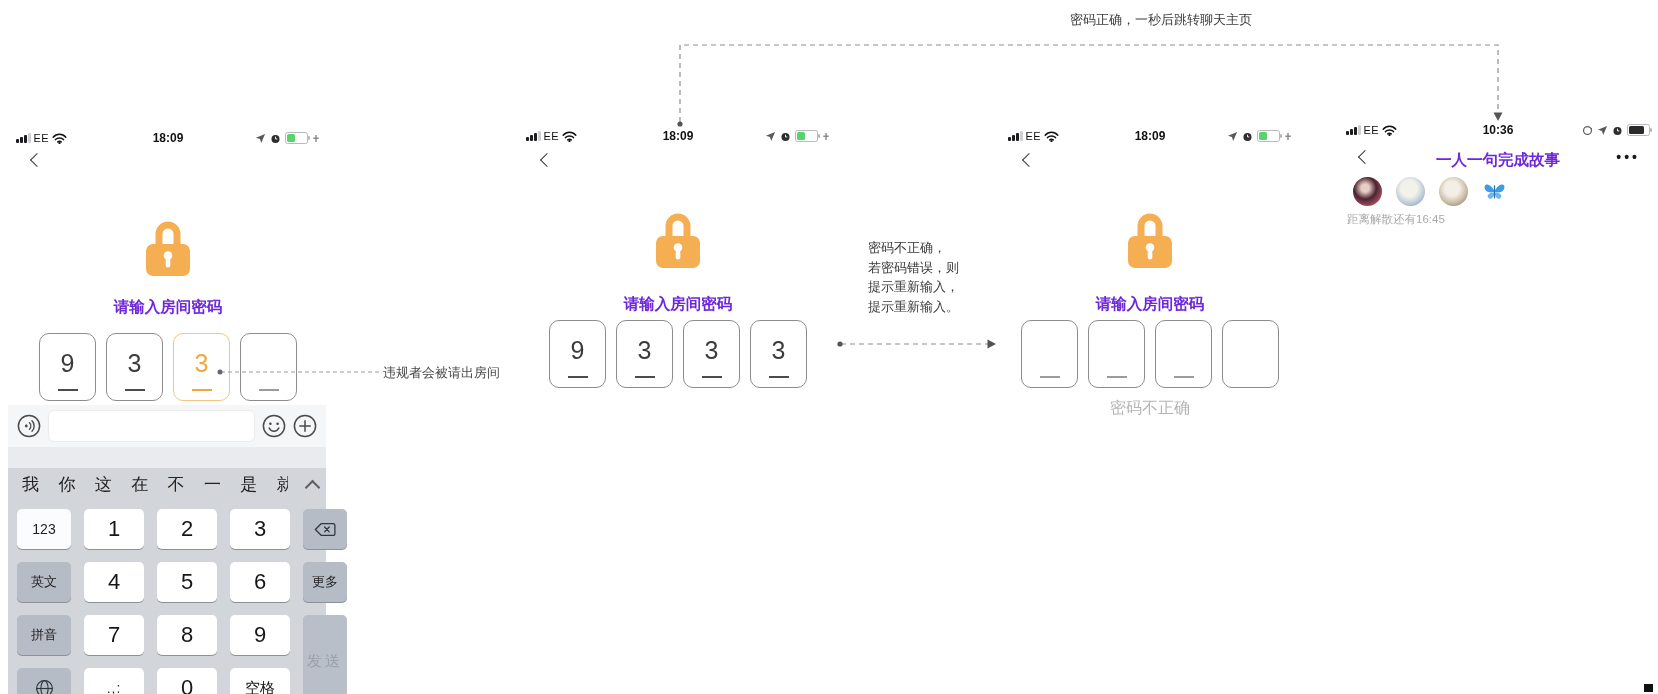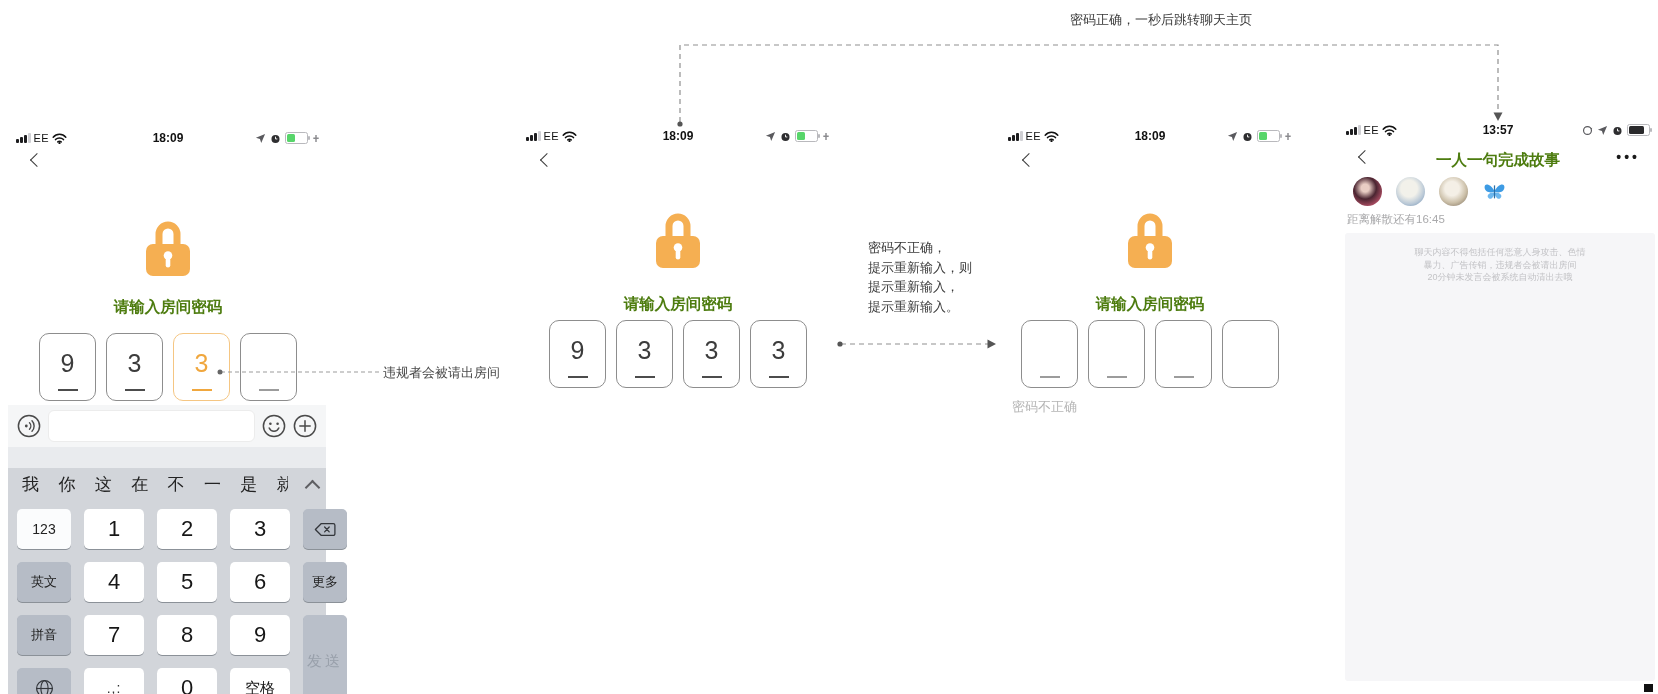--- a/index.html
+++ b/index.html
@@ -33,37 +33,37 @@
   .batt.dark i{background:#2a2a2c;width:72%;}
 
   
   .back{position:absolute;left:22px;top:155px;width:11px;height:11px;}
   .back::before{content:"";position:absolute;left:2px;top:0;width:9px;height:9px;
         border-left:1.8px solid #3a3a3a;border-bottom:1.8px solid #3a3a3a;
         transform:rotate(45deg);}
   .lock{position:absolute;left:50%;transform:translateX(-50%);top:209px;}
   #p1 .lock{top:217px;}
   .ptitle{position:absolute;top:294px;left:0;width:100%;text-align:center;
-          font-size:15.5px;font-weight:700;color:#4d7c0f;}
+          font-size:15.5px;font-weight:700;color:#6d28d9;}
   #p1 .ptitle{top:297px;}
   .boxes{position:absolute;top:320px;left:50%;transform:translateX(-50%);
          display:flex;gap:10px;}
   #p1 .boxes{top:333px;}
   .pbox{width:55px;height:66px;border:1.6px solid #8d8d8d;border-radius:10px;
         position:relative;display:flex;align-items:center;justify-content:center;
         background:#fff;}
   .pbox span{font-size:25px;color:#3c3c3c;padding-bottom:8px;}
   .uline{position:absolute;bottom:9px;left:50%;transform:translateX(-50%);
          width:20px;height:2px;background:#4c4c4c;}
   .pbox.gray-line .uline{background:#9c9c9c;}
   .pbox.active{border-color:#F5C683;}
   .pbox.active span{color:#F0A73E;}
   .pbox.active .uline{background:#F0A73E;}
-  .err{position:absolute;top:398px;left:12px;width:100%;
-       font-size:13px;color:#b5b5b5;}
+  .err{position:absolute;top:398px;left:0;width:100%;text-align:center;
+       font-size:16px;color:#b5b5b5;}
 
   
   .inputbar{position:absolute;top:405px;left:0;right:2px;height:42px;background:#f5f6f7;
             display:flex;align-items:center;gap:7px;padding:0 9px;box-sizing:border-box;}
   .field{flex:1;height:30px;background:#fff;border-radius:6px;border:1px solid #ececec;}
   .kb{position:absolute;top:447px;left:0;right:2px;bottom:0;background:#d2d5da;}
   .kb-gap{height:21px;background:#e9ebee;}
   .cands{display:flex;align-items:center;justify-content:space-between;
          height:33px;padding:0 8px 0 14px;font-size:17px;color:#232323;}
   .cand{cursor:default;}
@@ -370,21 +370,21 @@
           <i></i>
         </span>
       <span class="carrier">EE</span>
       <svg width="15" height="11" viewBox="0 0 15 11">
           <path d="M1.2 4.2 A8.4 8.4 0 0 1 13.8 4.2" stroke="#111" stroke-width="1.5" fill="none" stroke-linecap="round"></path>
           <path d="M3.5 6.6 A5.6 5.6 0 0 1 11.5 6.6" stroke="#111" stroke-width="1.5" fill="none" stroke-linecap="round"></path>
           <path d="M5.8 8.9 A2.6 2.6 0 0 1 9.2 8.9" stroke="#111" stroke-width="1.5" fill="none" stroke-linecap="round"></path>
           <circle cx="7.5" cy="10" r="1.1" fill="#111"></circle>
         </svg>
     </span>
-    <span class="s-time">13:57</span>
+    <span class="s-time">10:36</span>
     <span class="s-right">
       <svg width="11" height="11" viewBox="0 0 12 12">
           <circle cx="6" cy="6" r="4.3" stroke="#5a5a5e" stroke-width="1.3" fill="none"></circle>
           <path d="M9.5 3.5 l1.6 -0.4 -0.4 1.8 Z" fill="#5a5a5e"></path>
         </svg>
       <svg width="11" height="11" viewBox="0 0 12 12">
           <path d="M11 1 L1 5.2 L5.4 6.6 L6.8 11 Z" fill="#5a5a5e"></path>
         </svg>
       <svg width="11" height="11" viewBox="0 0 12 12">
           <circle cx="6" cy="6.5" r="4.4" fill="#2e2e30"></circle>
@@ -404,40 +404,33 @@
     <span class="av av3"></span>
     <svg width="25" height="21" viewBox="0 0 24 20">
       <path d="M12 10 C9 3 2 1 2.5 6.5 C3 10.5 8 12 12 10 Z" fill="#3d9be4"></path>
       <path d="M12 11 C7 10.5 3.5 14 6.5 16.5 C9 18.5 12 14.5 12 11 Z" fill="#6cb7ee"></path>
       <path d="M12 10 C15 3 22 1 21.5 6.5 C21 10.5 16 12 12 10 Z" fill="#3d9be4"></path>
       <path d="M12 11 C17 10.5 20.5 14 17.5 16.5 C15 18.5 12 14.5 12 11 Z" fill="#6cb7ee"></path>
       <path d="M12 4.5 V16" stroke="#2a6fa8" stroke-width="1.2" stroke-linecap="round"></path>
     </svg>
   </div>
   <div class="countdown">距离解散还有16:45</div>
-  <div class="panel">
-    <div class="notice">
-      <div>聊天内容不得包括任何恶意人身攻击、色情</div>
-      <div>暴力、广告传销，违规者会被请出房间</div>
-      <div>20分钟未发言会被系统自动清出去哦</div>
-    </div>
-  </div>
 </div>
 
 <svg class="overlay" width="1658" height="694" viewBox="0 0 1658 694">
   <path class="dash" d="M680 122 V45 H1498 V113"></path>
   <circle cx="680" cy="124" r="2.6" fill="#555"></circle>
   <path d="M1498 121 l-4.5 -8.5 h9 Z" fill="#555"></path>
   <path class="dash" d="M841 344 H988"></path>
   <circle cx="840" cy="344" r="2.6" fill="#555"></circle>
   <path d="M996 344 l-8.5 -4.5 v9 Z" fill="#555"></path>
   <path class="dash2" d="M221 372 H379"></path>
   <circle cx="220" cy="372" r="2.5" fill="#666"></circle>
 </svg>
 <div class="lbl-success">密码正确，一秒后跳转聊天主页</div>
 <div class="lbl-retry">
   <div>密码不正确，</div>
-  <div>提示重新输入，则</div>
+  <div>若密码错误，则</div>
   <div>提示重新输入，</div>
   <div>提示重新输入。</div>
 </div>
 <div class="lbl-cursor">违规者会被请出房间</div>
 <div class="corner-mark"></div>
 
 </body></html>

